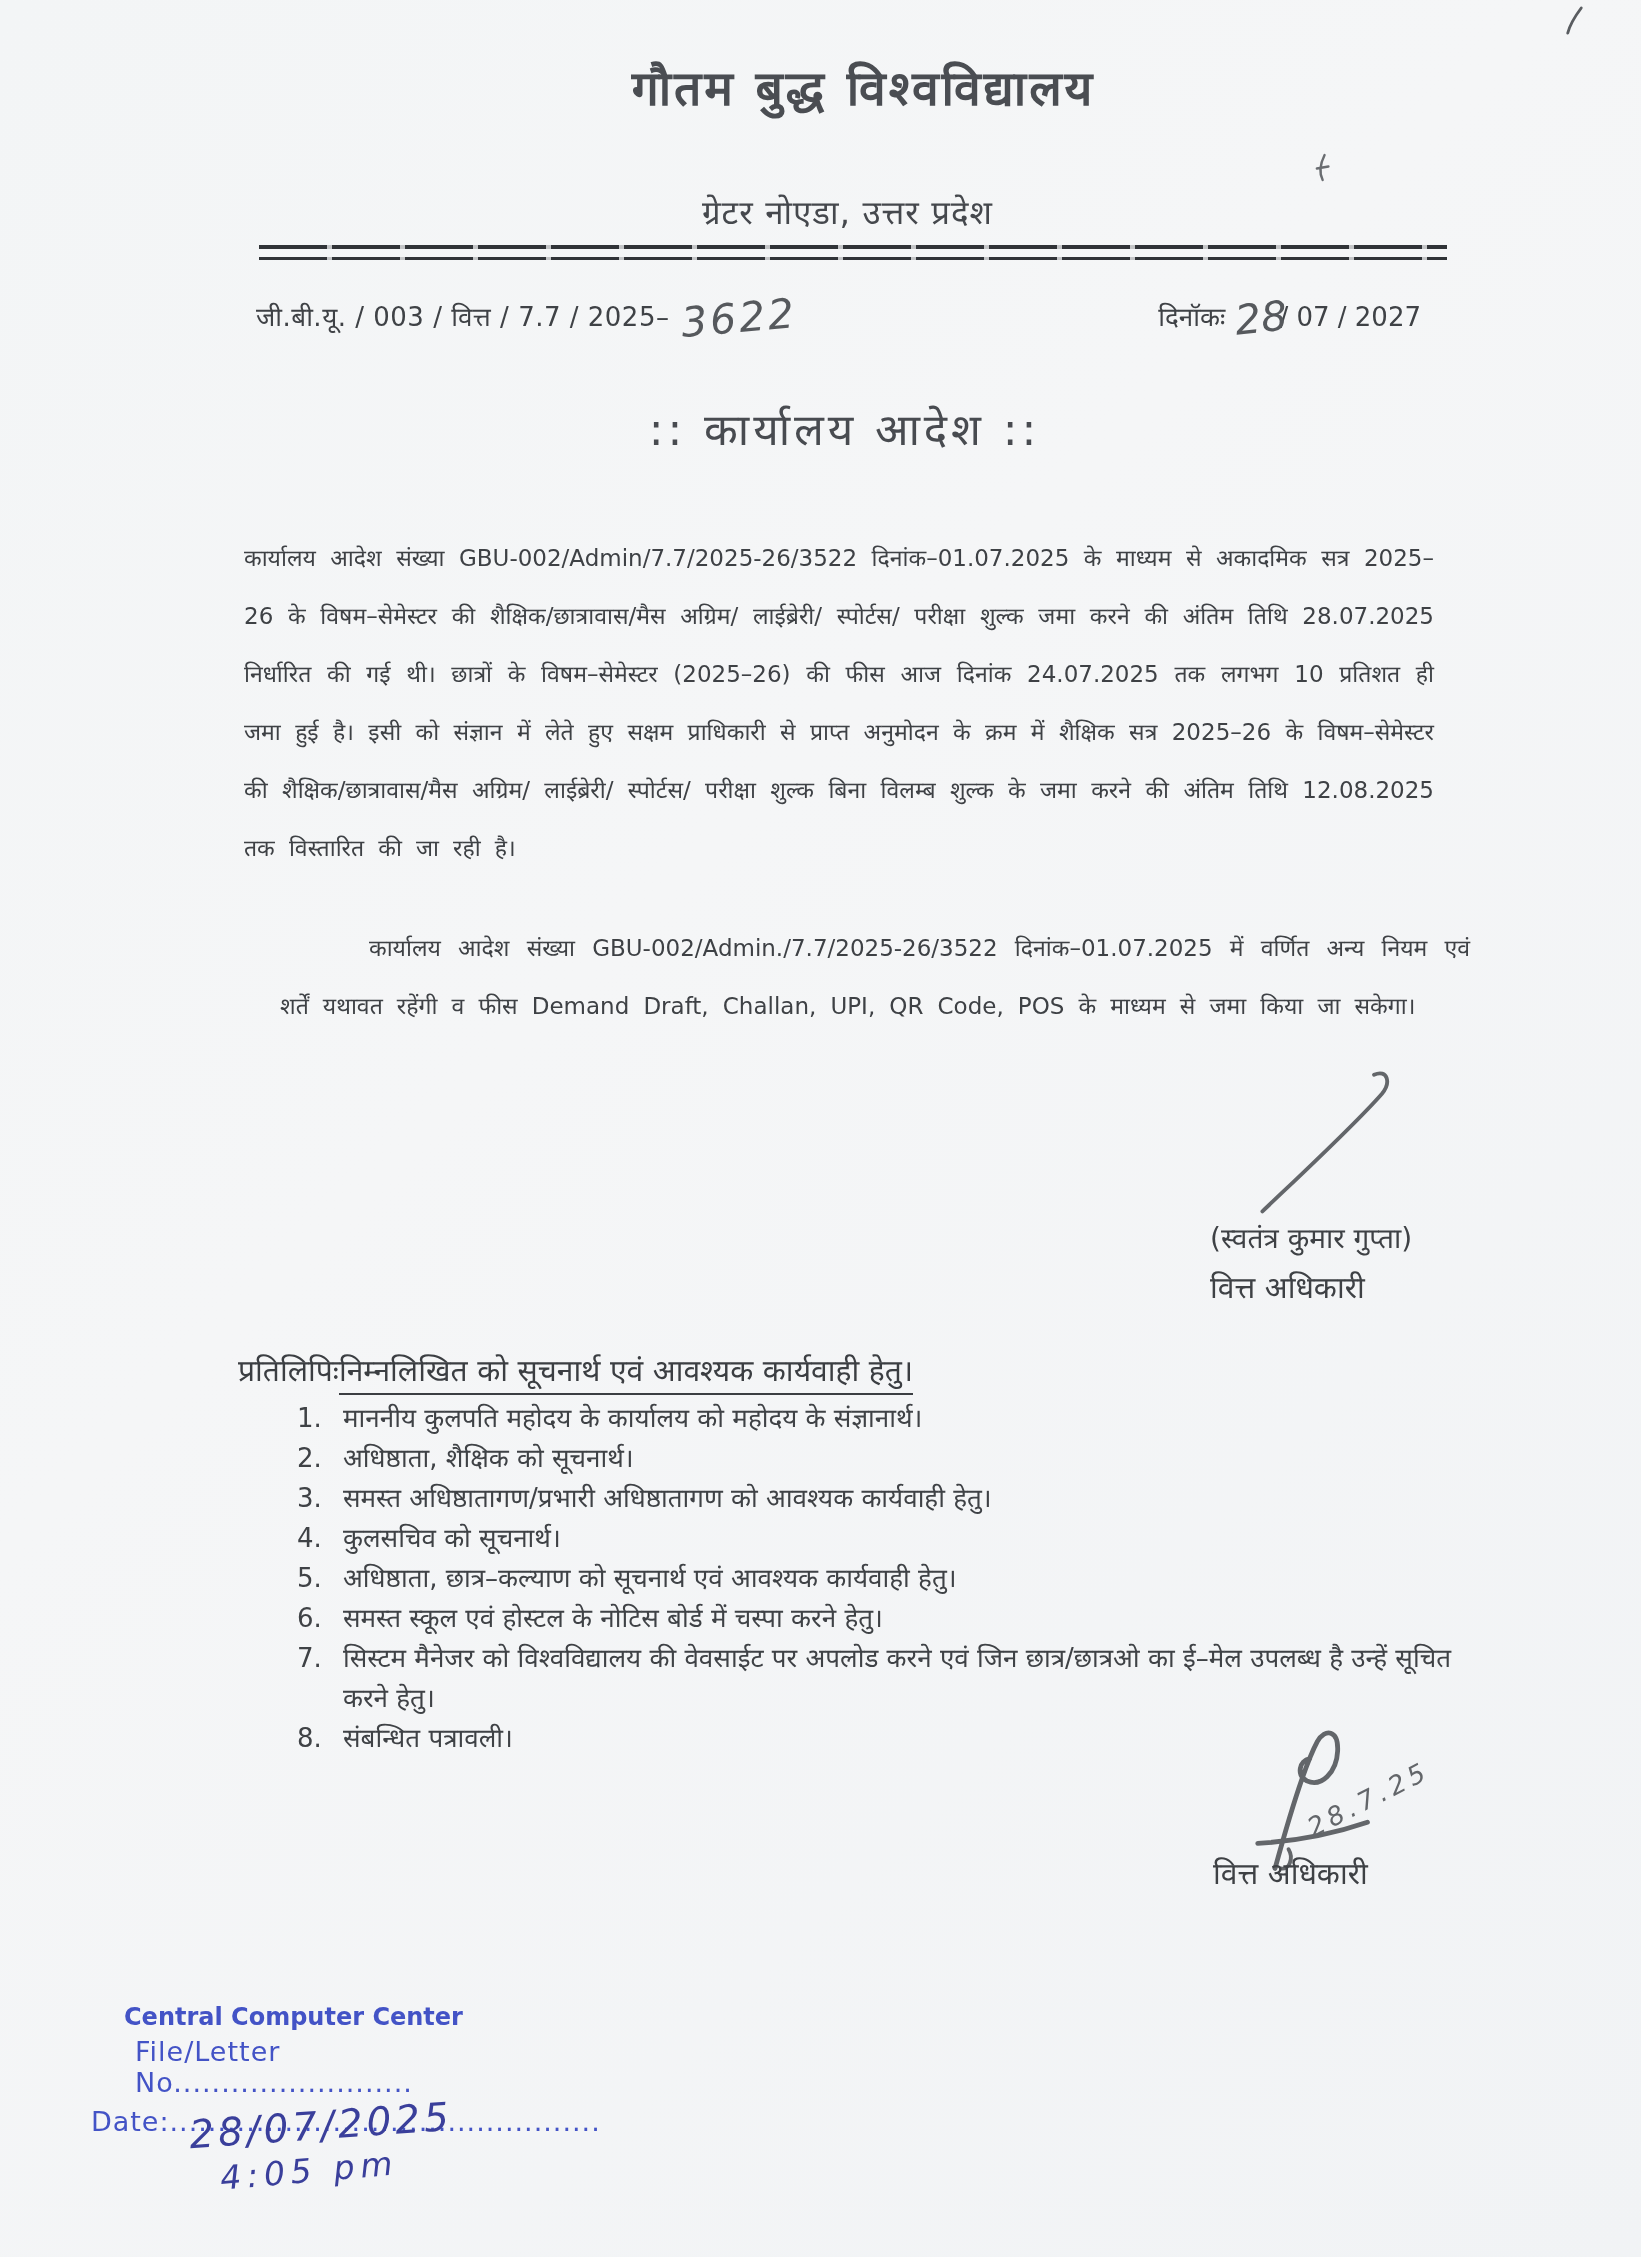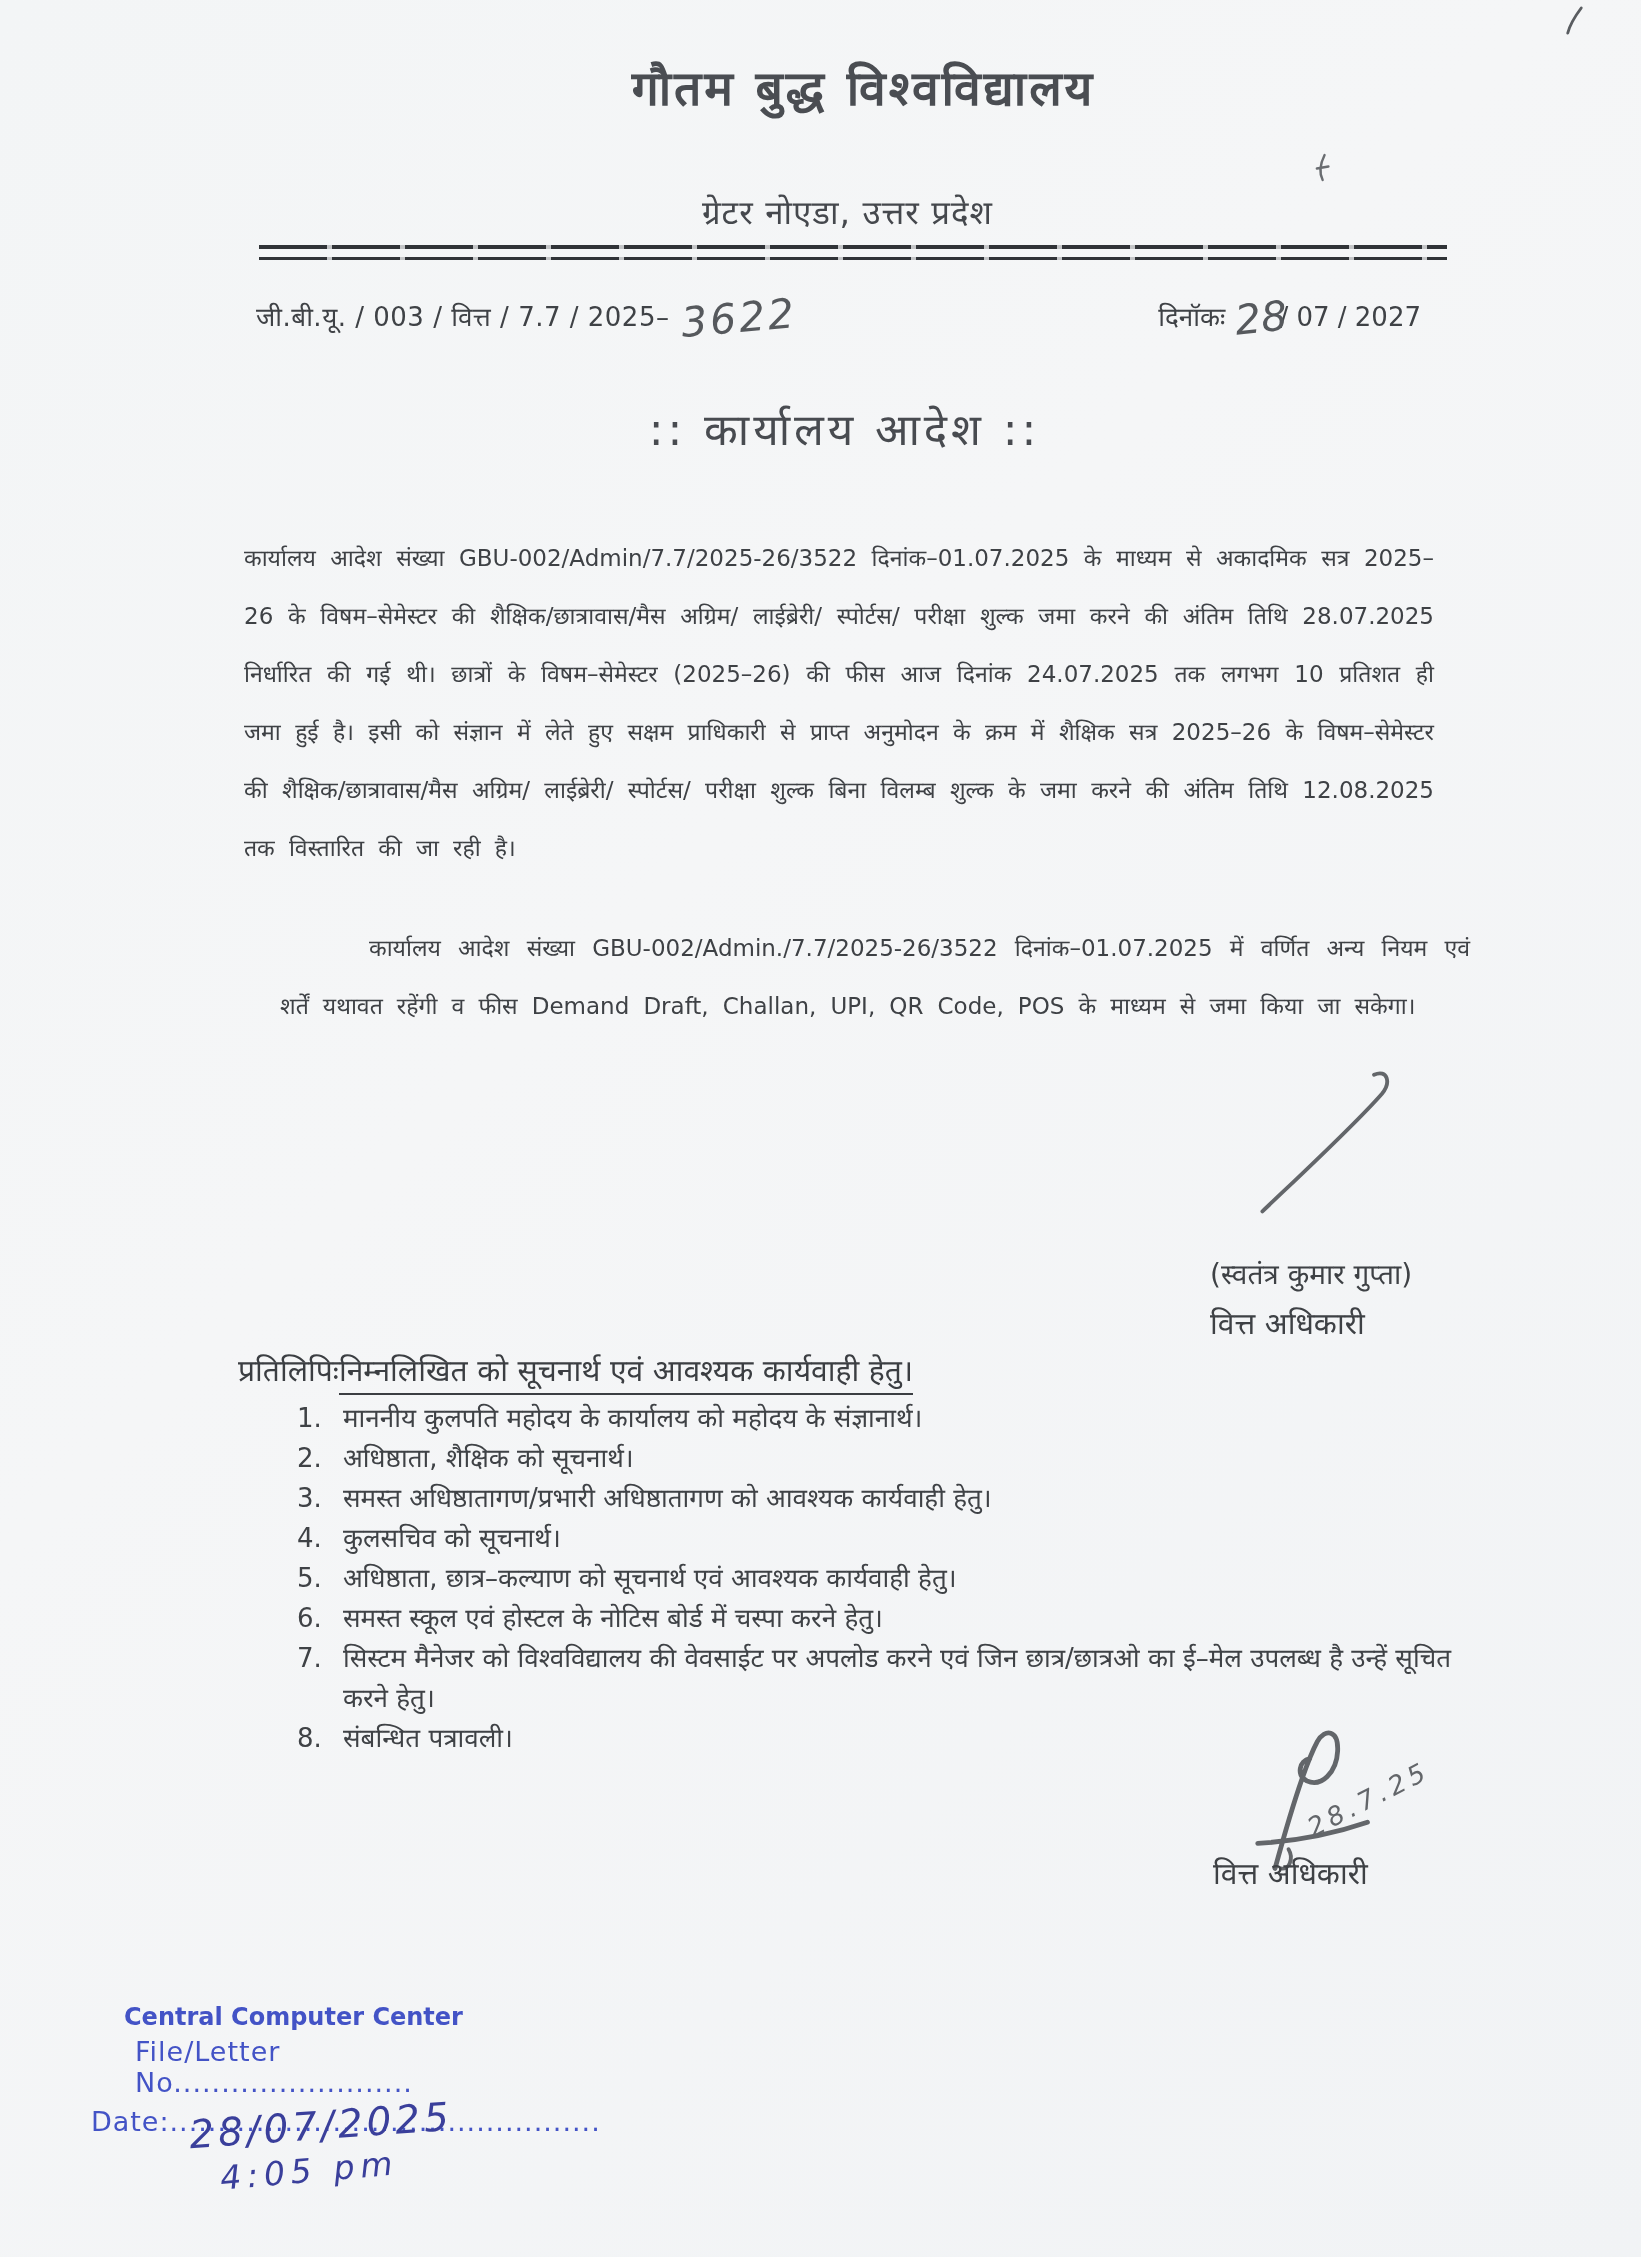--- a/index.html
+++ b/index.html
@@ -45,21 +45,21 @@
     color: #484b50; transform: translateX(24px);
   }
   .body-para {
     position: absolute; left: 244px; width: 1190px;
     font-size: 23px; line-height: 58px;
     text-align: justify; word-spacing: 6.8px; color: #3e4145;
   }
   .para1 { top: 529px; }
   .para2 { top: 919px; text-indent: 89px; margin-left: 36px; }
   .sig-slash { position: absolute; left: 1247px; top: 1067px; }
-  .sig-top-block { position: absolute; left: 1210px; top: 1254px; font-size: 28px; color: #3e4145; }
+  .sig-top-block { position: absolute; left: 1210px; top: 1218px; font-size: 28px; color: #3e4145; }
   .sig-top-block .desig { margin-top: 9.7px; font-size: 30px; }
   .cc-heading { position: absolute; left: 238px; top: 1340px; font-size: 30px; color: #3b3e42; margin-top: 9px; }
   .cc-underline { border-bottom: 2.9px solid #3b3e42; padding-bottom: 4.8px; }
   .cc-list { position: absolute; left: 297px; top: 1398px; width: 1168px; font-size: 26px; line-height: 40px; }
   .cc-item { display: flex; margin-bottom: 0px; }
   .cc-num { width: 46px; flex: 0 0 46px; }
   .cc-text { flex: 1; }
   .sig-bottom-svg { position: absolute; left: 1246px; top: 1726px; }
   .sig-bottom-date {
     position: absolute; left: 1302px; top: 1784px; font-size: 26px;

